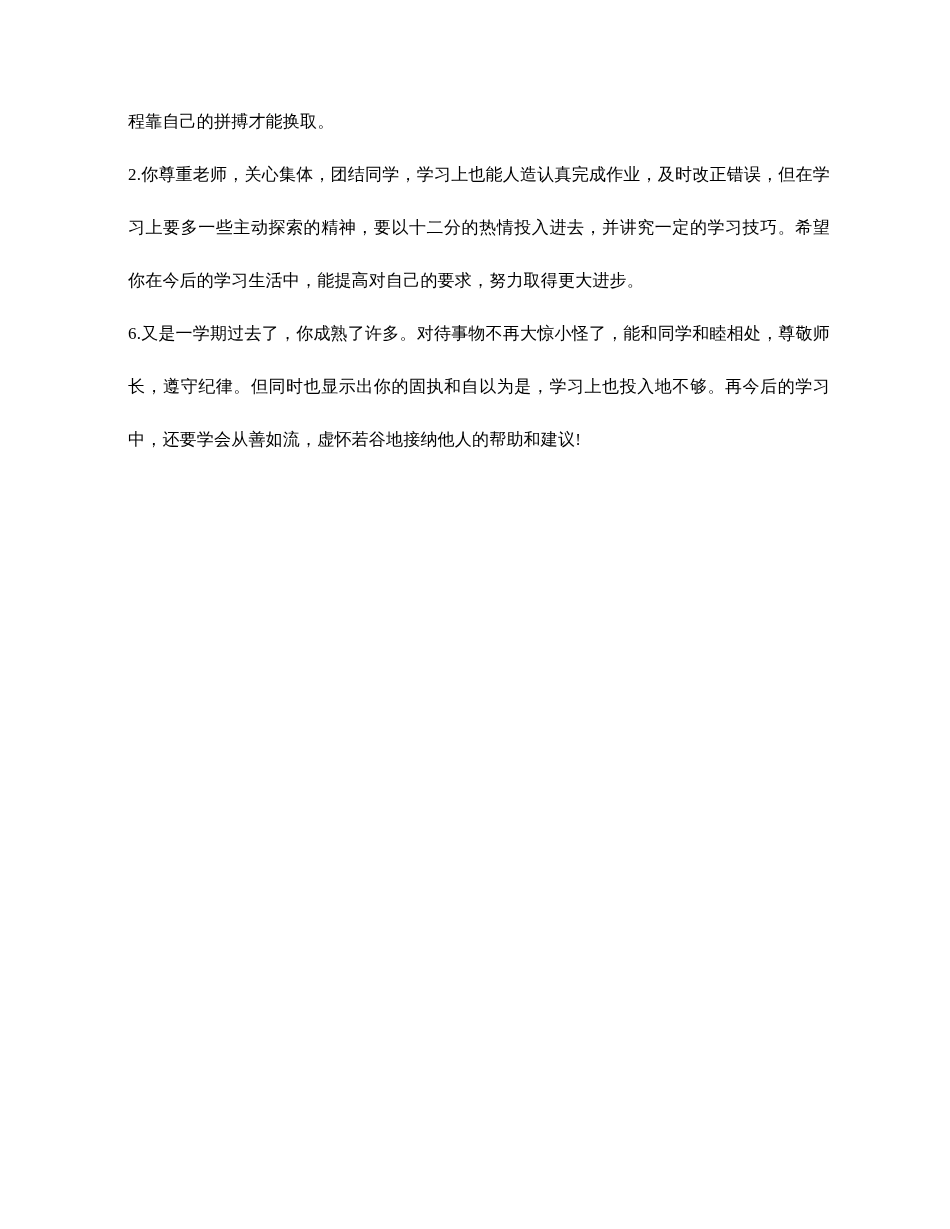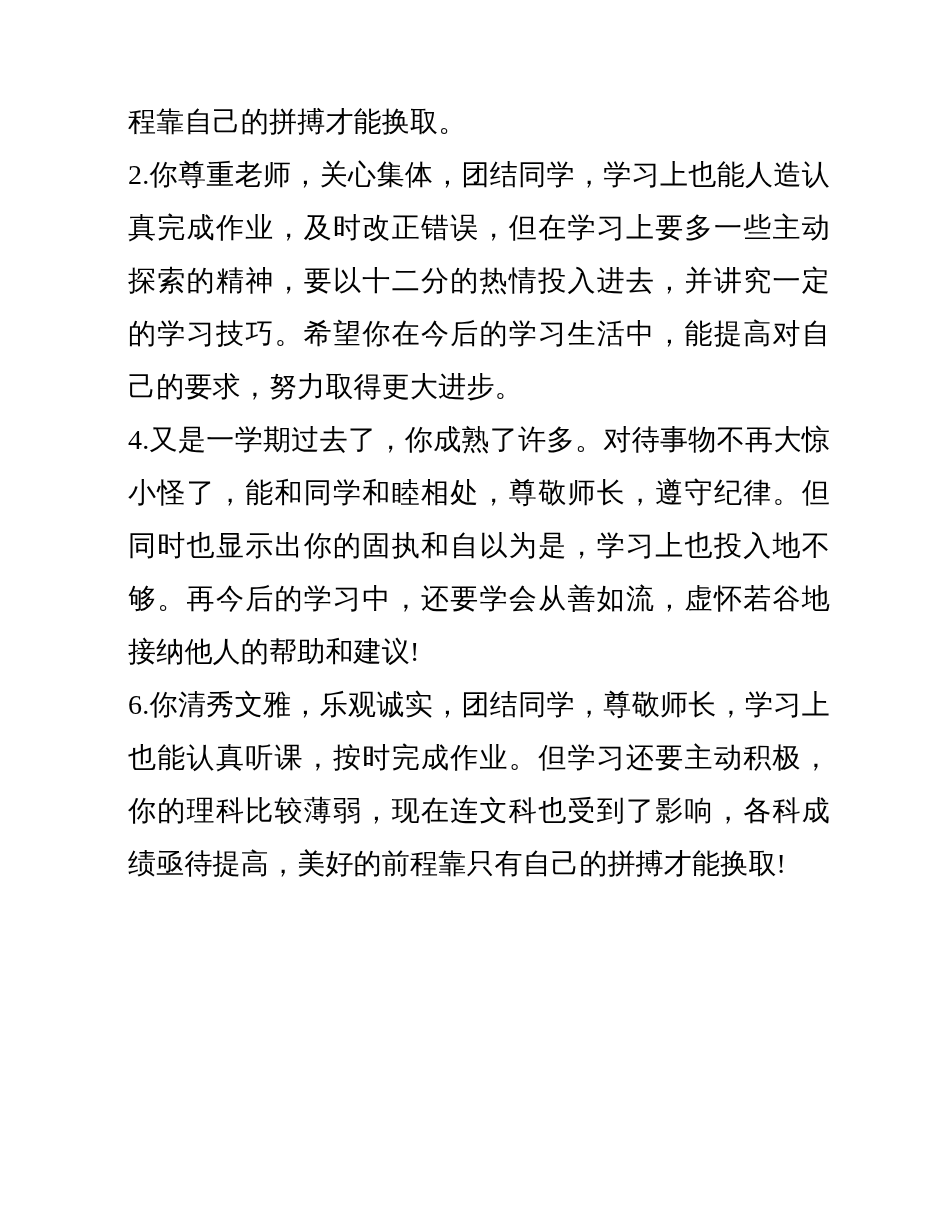--- a/index.html
+++ b/index.html
@@ -16,21 +16,21 @@
   }
   .page {
     width: 950px;
     height: 1229px;
     box-sizing: border-box;
     padding: 95px 120px 40px 128px;
     position: relative;
     background: #ffffff;
   }
   .doc-body {
-    font-size: 28px;
+    font-size: 17px;
     line-height: 53px;
     text-align: justify;
     text-justify: inter-ideograph;
     letter-spacing: 0.2px;
   }
   .para {
     margin: 0 0 0 0;
     text-indent: 0;
     white-space: normal;
   }
@@ -38,16 +38,15 @@
     margin-top: 0px;
   }
 </style>
 </head>
 <body>
 
 <div class="page">
   <div class="doc-body">
     <p class="para">程靠自己的拼搏才能换取。</p>
     <p class="para">2.你尊重老师，关心集体，团结同学，学习上也能人造认真完成作业，及时改正错误，但在学习上要多一些主动探索的精神，要以十二分的热情投入进去，并讲究一定的学习技巧。希望你在今后的学习生活中，能提高对自己的要求，努力取得更大进步。</p>
-    <p class="para">4.又是一学期过去了，你成熟了许多。对待事物不再大惊小怪了，能和同学和睦相处，尊敬师长，遵守纪律。但同时也显示出你的固执和自以为是，学习上也投入地不够。再今后的学习中，还要学会从善如流，虚怀若谷地接纳他人的帮助和建议!</p>
-    <p class="para">6.你清秀文雅，乐观诚实，团结同学，尊敬师长，学习上也能认真听课，按时完成作业。但学习还要主动积极，你的理科比较薄弱，现在连文科也受到了影响，各科成绩亟待提高，美好的前程靠只有自己的拼搏才能换取!</p>
+    <p class="para">6.又是一学期过去了，你成熟了许多。对待事物不再大惊小怪了，能和同学和睦相处，尊敬师长，遵守纪律。但同时也显示出你的固执和自以为是，学习上也投入地不够。再今后的学习中，还要学会从善如流，虚怀若谷地接纳他人的帮助和建议!</p>
   </div>
 </div>
 
 </body></html>

